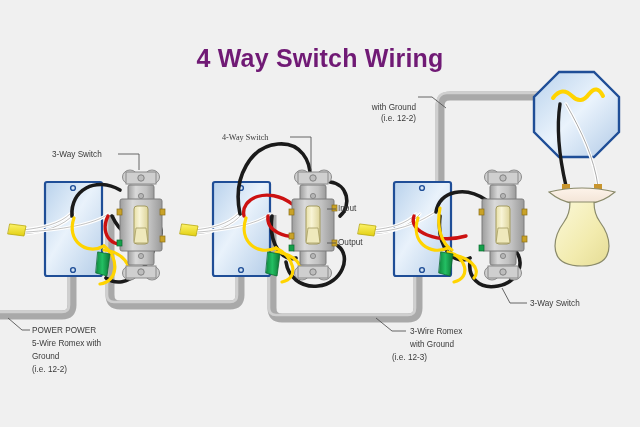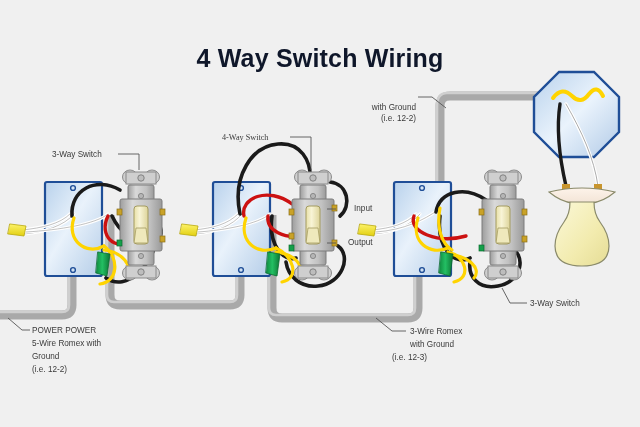--- a/index.html
+++ b/index.html
@@ -6,21 +6,21 @@
   body{
     width:640px;height:427px;
     background:#f0f0f0;
     font-family:"Liberation Sans", sans-serif;
     overflow:hidden;position:relative;
   }
   #stage{position:absolute;inset:0;width:640px;height:427px;}
   #diagram{position:absolute;left:0;top:0;width:640px;height:427px;}
   .ttl{
     position:absolute;left:0;top:44px;width:640px;text-align:center;
-    font-size:25px;font-weight:bold;color:#0f172a;letter-spacing:.2px;
+    font-size:25px;font-weight:bold;color:#701a75;letter-spacing:.2px;
   }
   .lbl{position:absolute;font-size:8.2px;color:#3a3a3a;line-height:11.4px;white-space:pre;}
   .lbl.r{text-align:right;}
 </style>
 </head>
 <body>
 
 <div id="stage">
 
   <svg id="diagram" viewBox="0 0 640 427">
@@ -267,22 +267,22 @@
       <path d="M 336 243 L 327 243"></path>
     </g>
   </svg>
 
   <div class="ttl">4 Way Switch Wiring</div>
 
   <div class="lbl" style="left:52px;top:149px;">3-Way Switch</div>
   <div class="lbl" style="left:222px;top:132px;font-family:Liberation Serif, serif;">4-Way Switch</div>
   <div class="lbl" style="left:530px;top:298px;">3-Way Switch</div>
 
-  <div class="lbl" style="left:338px;top:203px;padding-left:16px;">Input</div>
-  <div class="lbl" style="left:338px;top:237px;padding-left:10px;">Output</div>
+  <div class="lbl" style="left:338px;top:203px;">Input</div>
+  <div class="lbl" style="left:338px;top:237px;">Output</div>
 
   <div class="lbl r" style="left:298px;top:102px;width:118px;">with Ground</div>
   <div class="lbl r" style="left:298px;top:113px;width:118px;">(i.e. 12-2)</div>
 
   <div class="lbl" style="left:32px;top:325px;">POWER POWER</div>
   <div class="lbl" style="left:32px;top:338px;">5-Wire Romex with</div>
   <div class="lbl" style="left:32px;top:351px;">Ground</div>
   <div class="lbl" style="left:32px;top:364px;">(i.e. 12-2)</div>
 
   <div class="lbl" style="left:410px;top:326px;">3-Wire Romex</div>

